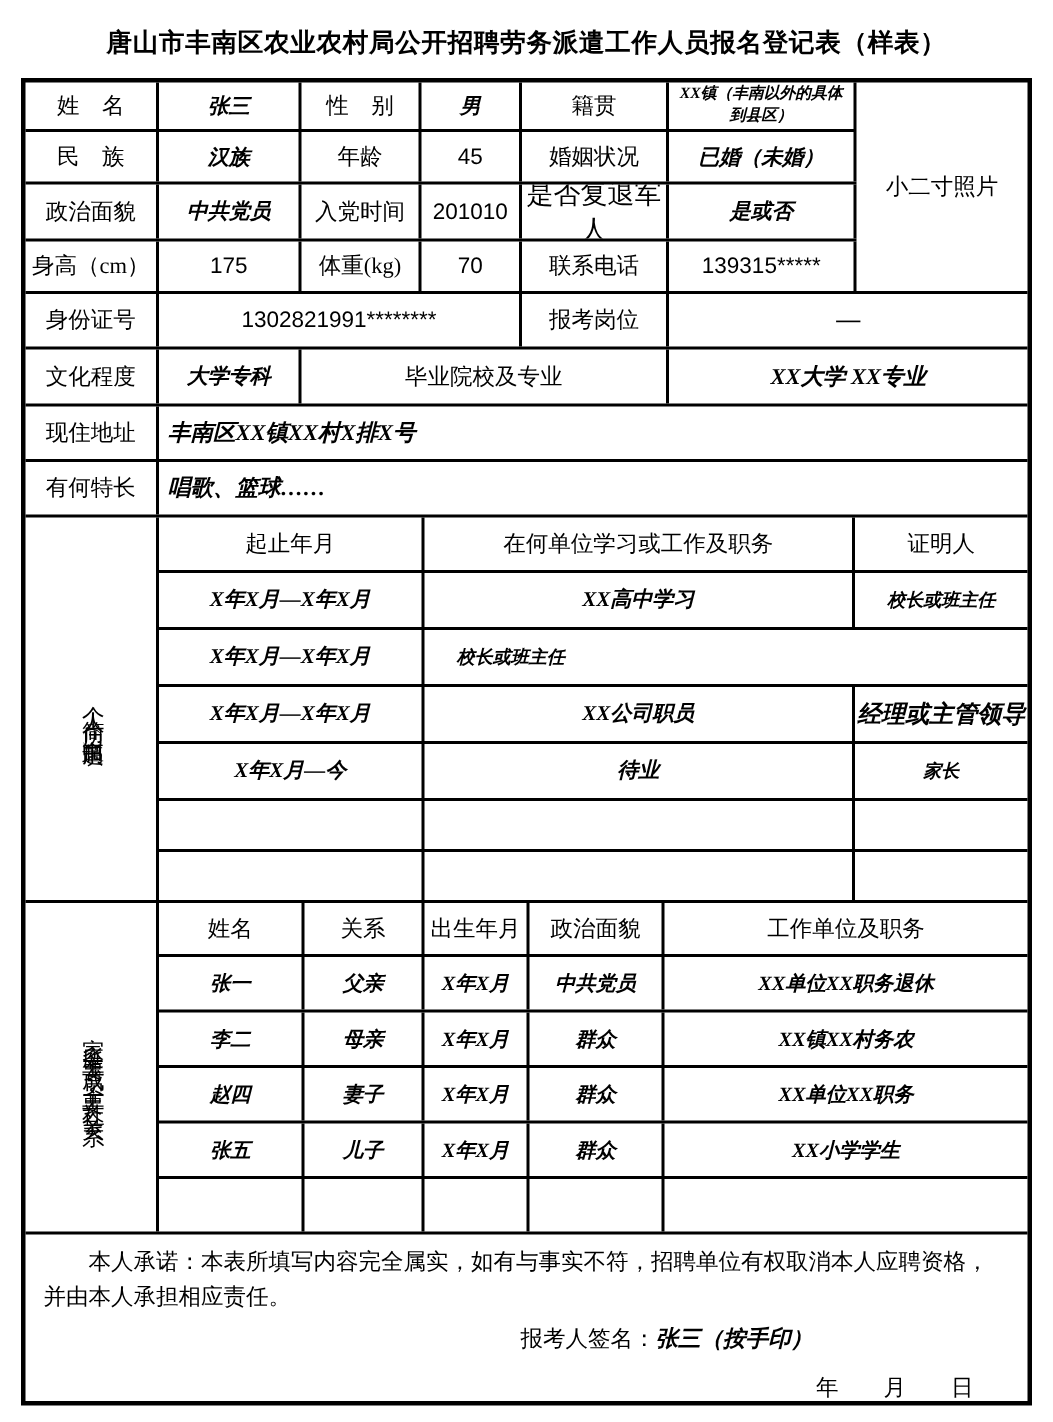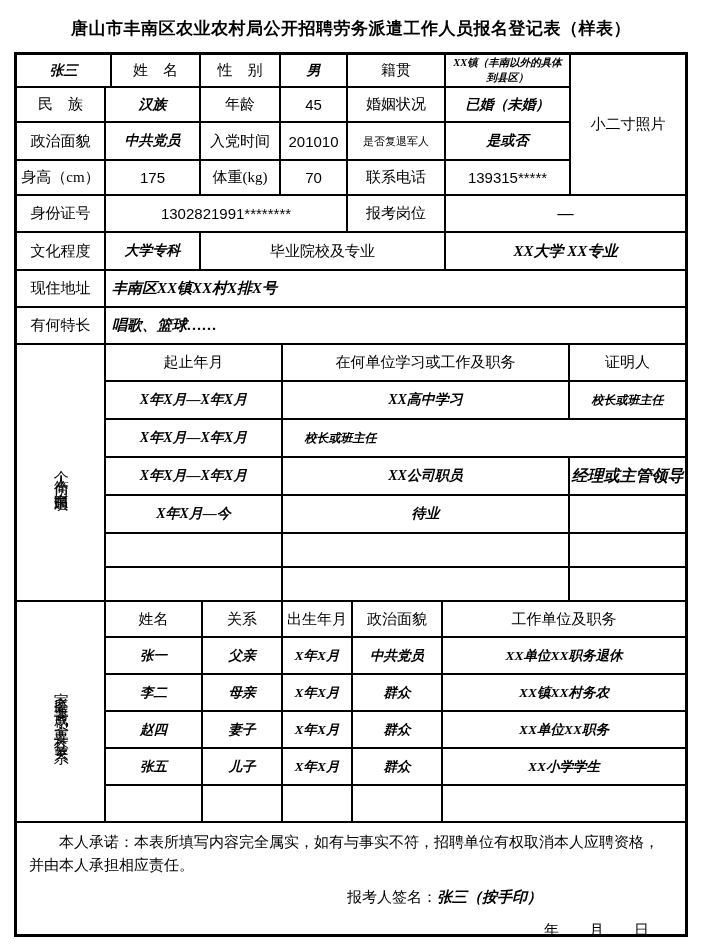--- a/index.html
+++ b/index.html
@@ -17,57 +17,57 @@
   .tbl { width: 674px; border: 3px solid #000; background: #fff; }
   .row { display: flex; border-bottom: 2px solid #000; }
   .row.nb { border-bottom: none; }
   .c {
     border-right: 2px solid #000;
     display: flex; align-items: center; justify-content: center;
     text-align: center; overflow: hidden;
   }
   .c.end { border-right: none; }
   .lbl { font-size: 15px; }
-  .lbl-sm { font-size: 11px; }
+  .lbl-sm { font-size: 18px; }
   .hw { font-style: italic; font-weight: 600; font-size: 14px; }
   .hw15 { font-style: italic; font-weight: 600; font-size: 15px; }
   .num { font-family: "Liberation Sans", "DejaVu Sans", sans-serif; font-size: 15px; font-style: normal; font-weight: normal; }
   .sm { font-size: 10.5px; line-height: 1.35; font-style: italic; font-weight: 600; padding: 0 3px; }
   .leftal { justify-content: flex-start; padding-left: 6px; text-align: left; }
   .colblock { display: block; }
   .vcell { flex-direction: row; }
   .vlabel {
     writing-mode: vertical-rl; display: flex; gap: 3px;
     font-size: 15px; line-height: 1.15;
   }
   .vlabel span { letter-spacing: 5px; }
   .vlabel .note { letter-spacing: 1px; font-size: 14.5px; }
   .witness { font-size: 12px; }
   .wit-sm { font-size: 16px; }
   .fam-hw { font-size: 13.5px; }
   .decl { display: block; padding: 8px 12px 0 12px; }
   .decl p { font-size: 15px; line-height: 1.5; text-indent: 2em; }
-  .sign-line { margin-top: 12px; padding-left: 318px; font-size: 15px; display: flex; align-items: baseline; }
+  .sign-line { margin-top: 7px; padding-left: 318px; font-size: 15px; display: flex; align-items: baseline; }
   .date-line { margin-top: 14px; text-align: right; padding-right: 24px; font-size: 15px; }
   .dash { font-size: 16px; font-weight: bold; }
 </style>
 </head>
 <body>
 
 <div class="page">
 
   <div class="title">唐山市丰南区农业农村局公开招聘劳务派遣工作人员报名登记表（样表）</div>
 
   <div class="tbl">
 
     <div class="row" style="height:141px">
       <div class="colblock" style="width:554px">
         <div class="row" style="height:33px">
+          <div class="c lbl" style="width:89px">姓　名</div>
           <div class="c hw" style="width:95px">张三</div>
-          <div class="c lbl" style="width:89px">姓　名</div>
           <div class="c lbl" style="width:80px">性　别</div>
           <div class="c hw" style="width:67px">男</div>
           <div class="c lbl" style="width:98px">籍贯</div>
           <div class="c sm" style="width:125px">XX镇（丰南以外的具体到县区）</div>
         </div>
         <div class="row" style="height:35px">
           <div class="c lbl" style="width:89px">民　族</div>
           <div class="c hw" style="width:95px">汉族</div>
           <div class="c lbl" style="width:80px">年龄</div>
           <div class="c num" style="width:67px">45</div>
@@ -141,20 +141,21 @@
           <div class="c end hw witness" style="width:115px">校长或班主任</div>
         </div>
         <div class="row" style="height:38px">
           <div class="c hw" style="width:177px">X年X月—X年X月</div>
           <div class="c hw" style="width:287px">XX公司职员</div>
           <div class="c end hw wit-sm" style="width:115px">经理或主管领导</div>
         </div>
         <div class="row" style="height:38px">
           <div class="c hw" style="width:177px">X年X月—今</div>
           <div class="c hw" style="width:287px">待业</div>
+          <div class="c end hw witness" style="width:115px">家长</div>
         </div>
         <div class="row" style="height:34px">
           <div class="c" style="width:177px"></div>
           <div class="c" style="width:287px"></div>
           <div class="c end" style="width:115px"></div>
         </div>
         <div class="row nb" style="height:32px">
           <div class="c" style="width:177px"></div>
           <div class="c" style="width:287px"></div>
           <div class="c end" style="width:115px"></div>

